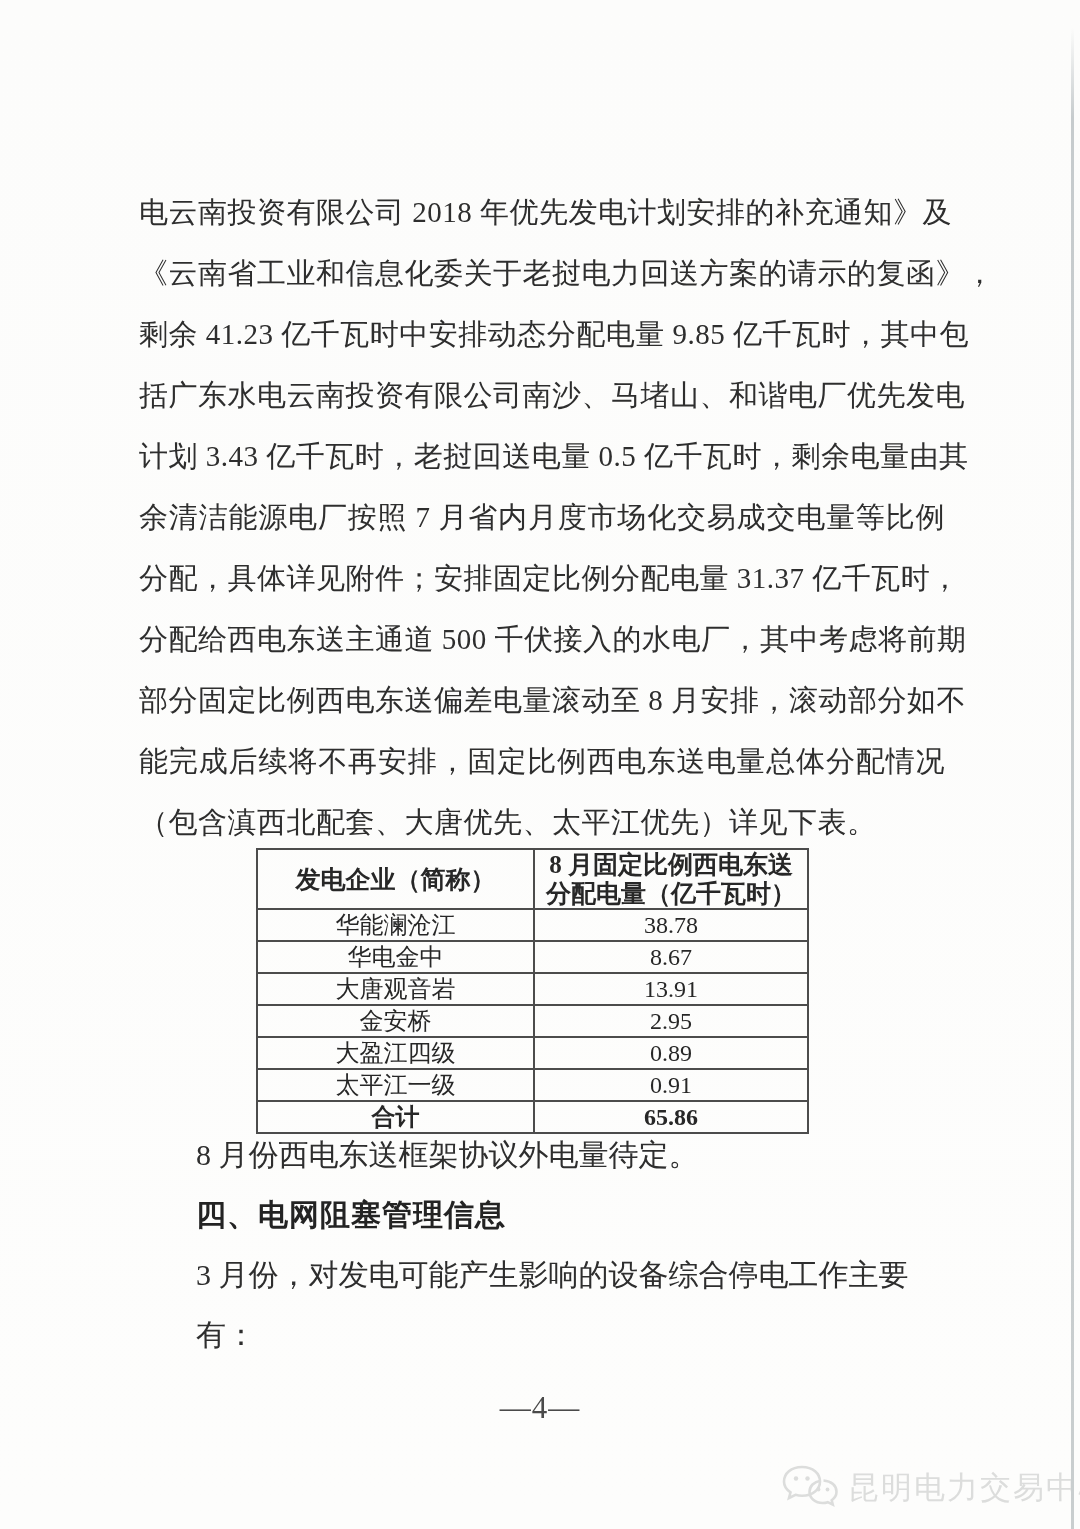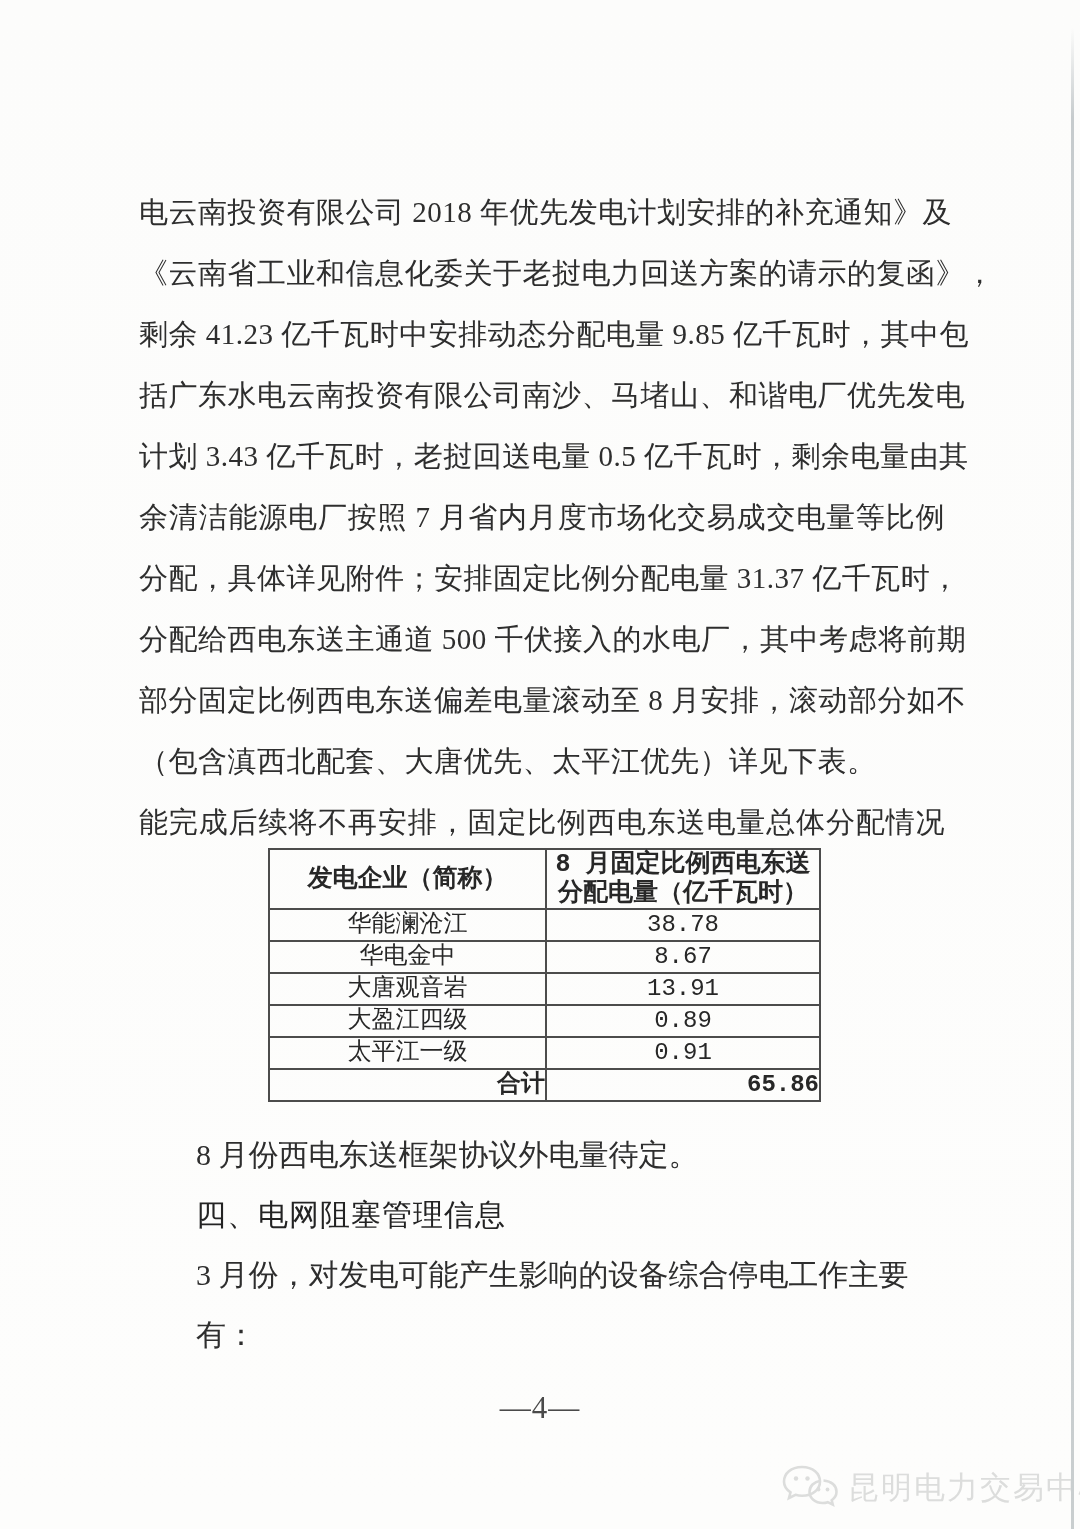--- a/index.html
+++ b/index.html
@@ -37,56 +37,55 @@
     text-align-last: justify;
     white-space: nowrap;
   }
   .para-line.last {
     text-align-last: left;
   }
 
   
   .alloc-table {
     position: absolute;
-    left: 268px; top: 848px;
+    left: 256px; top: 848px;
     width: 551px;
     border-collapse: collapse;
     table-layout: fixed;
     font-size: 24px;
     color: #272727;
-    font-family: Liberation Mono, monospace;
   }
   .alloc-table th, .alloc-table td {
     border: 2px solid #4c4c4c;
     text-align: center;
     vertical-align: middle;
     padding: 0;
   }
   .alloc-table col.c1 { width: 277px; }
   .alloc-table col.c2 { width: 274px; }
   .alloc-table th {
     height: 60px;
     font-weight: bold;
     font-size: 25px;
     line-height: 29px;
   }
   .alloc-table td { height: 30px; line-height: 30px; margin-left: 6px; }
-  .alloc-table tr.total-row td { font-weight: bold; text-align: right; }
+  .alloc-table tr.total-row td { font-weight: bold; }
 
   
   .after-table {
     position: absolute;
     left: 139px; top: 1125px; width: 810px;
     font-size: 30px; line-height: 60px;
     color: #2e2e2e;
   }
   .after-table .indent { padding-left: 57px; }
   .section-heading {
     font-family: "Liberation Sans", "DejaVu Sans", sans-serif;
-    font-weight: normal;
+    font-weight: bold;
     font-size: 30px;
     color: #232323;
     letter-spacing: 1px;
   }
 
   
   .page-number {
     position: absolute;
     left: 0; right: 0; top: 1385px;
     height: 45px; line-height: 45px;
@@ -121,22 +120,22 @@
   <div class="para-block">
     <div class="para-line">电云南投资有限公司 2018 年优先发电计划安排的补充通知》及</div>
     <div class="para-line">《云南省工业和信息化委关于老挝电力回送方案的请示的复函》，</div>
     <div class="para-line">剩余 41.23 亿千瓦时中安排动态分配电量 9.85 亿千瓦时，其中包</div>
     <div class="para-line">括广东水电云南投资有限公司南沙、马堵山、和谐电厂优先发电</div>
     <div class="para-line">计划 3.43 亿千瓦时，老挝回送电量 0.5 亿千瓦时，剩余电量由其</div>
     <div class="para-line">余清洁能源电厂按照 7 月省内月度市场化交易成交电量等比例</div>
     <div class="para-line">分配，具体详见附件；安排固定比例分配电量 31.37 亿千瓦时，</div>
     <div class="para-line">分配给西电东送主通道 500 千伏接入的水电厂，其中考虑将前期</div>
     <div class="para-line">部分固定比例西电东送偏差电量滚动至 8 月安排，滚动部分如不</div>
+    <div class="para-line">能完成后续将不再安排，固定比例西电东送电量总体分配情况</div>
     <div class="para-line last">（包含滇西北配套、大唐优先、太平江优先）详见下表。</div>
-    <div class="para-line">能完成后续将不再安排，固定比例西电东送电量总体分配情况</div>
   </div>
 
   <table class="alloc-table">
     <colgroup>
         <col class="c1">
         <col class="c2">
       </colgroup>
     <thead>
       <tr>
         <th>发电企业（简称）</th>
@@ -151,20 +150,24 @@
         <td>华能澜沧江</td>
         <td>38.78</td>
       </tr>
       <tr>
         <td>华电金中</td>
         <td>8.67</td>
       </tr>
       <tr>
         <td>大唐观音岩</td>
         <td>13.91</td>
+      </tr>
+      <tr>
+        <td>金安桥</td>
+        <td>2.95</td>
       </tr>
       <tr>
         <td>大盈江四级</td>
         <td>0.89</td>
       </tr>
       <tr>
         <td>太平江一级</td>
         <td>0.91</td>
       </tr>
       <tr class="total-row">

